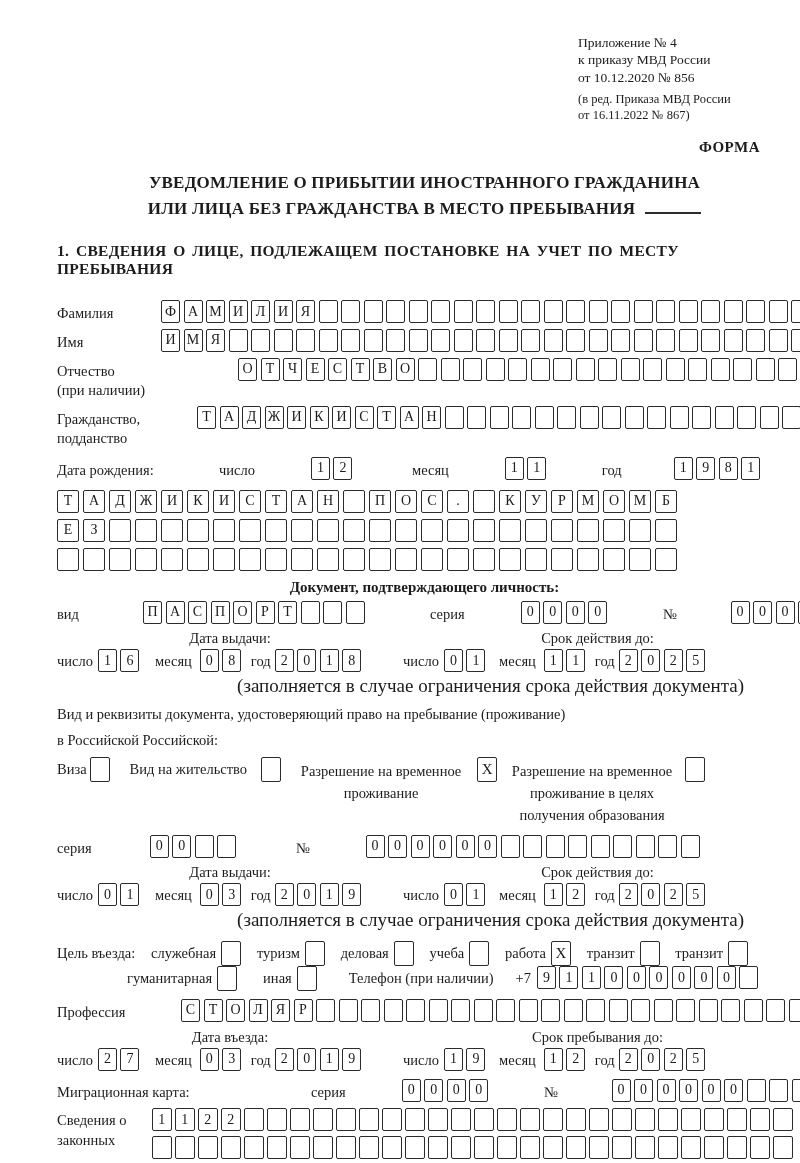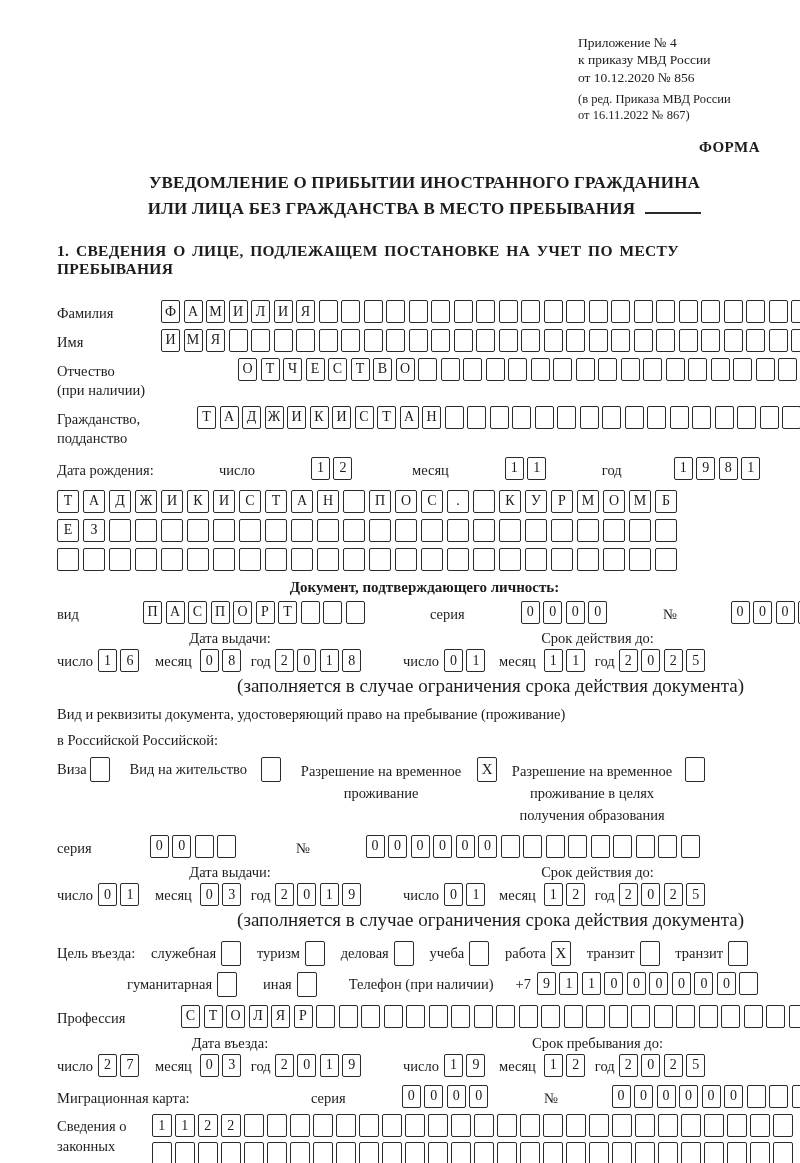--- a/index.html
+++ b/index.html
@@ -44,21 +44,21 @@
   .intro { font-size: 14.5px; margin-top: 9px; }
   
   .opts { display: flex; align-items: flex-start; margin-top: 8px; font-size: 14.5px; }
   .opt { display: flex; align-items: flex-start; }
   .opt .olbl { padding-top: 4px; }
   .opt .olbl.center { text-align: center; line-height: 1.5; }
   
   .purpose { display: flex; align-items: flex-start; margin-top: 10px; font-size: 14.5px; justify-content: space-between; padding-right: 44px; }
   .pair { display: flex; align-items: flex-start; }
   .pair .plbl { padding-top: 4px; margin-right: 5px; }
-  .purpose2 { display: flex; align-items: flex-start; margin-top: 6px; font-size: 14.5px; padding-left: 70px; }
+  .purpose2 { display: flex; align-items: flex-start; font-size: 14.5px; padding-left: 70px; }
   
   .legal { display: flex; align-items: flex-start; margin-top: 6px; }
   .legal .llbl { flex: none; width: 95px; font-size: 14.5px; line-height: 1.38; padding-top: 2px; }
   .legal-rows .cells { margin-bottom: 5px; }
   .mt8 { margin-top: 8px; }
 </style>
 </head>
 <body>
 
 <div class="page">

